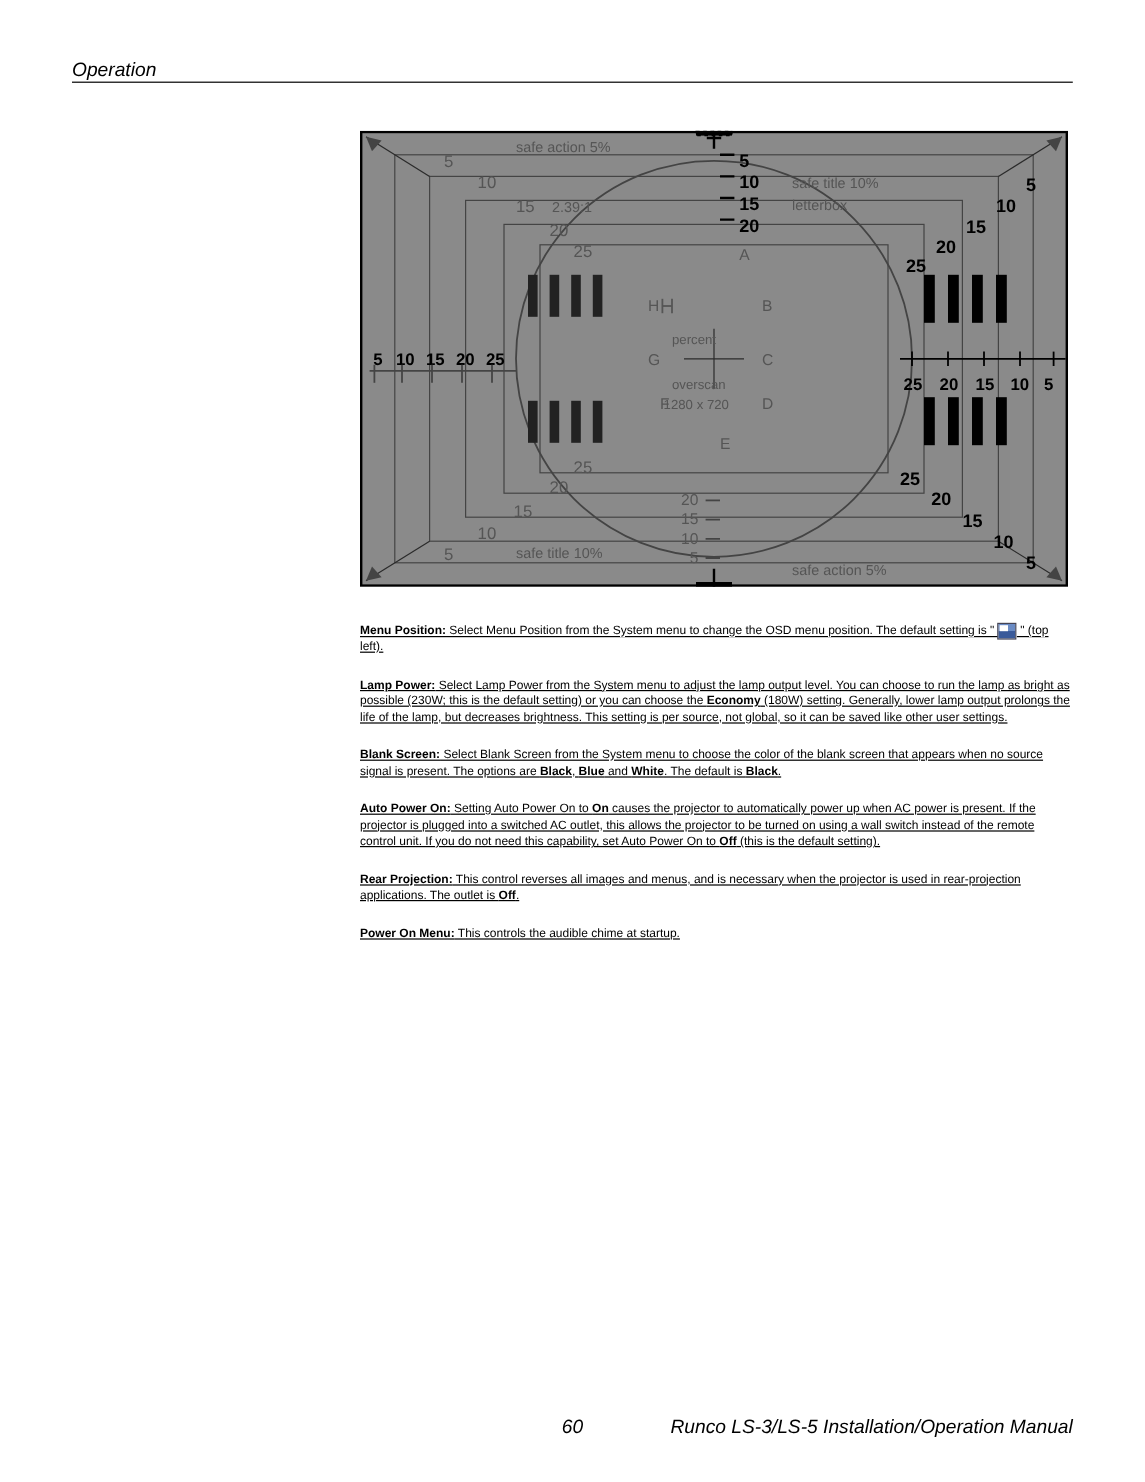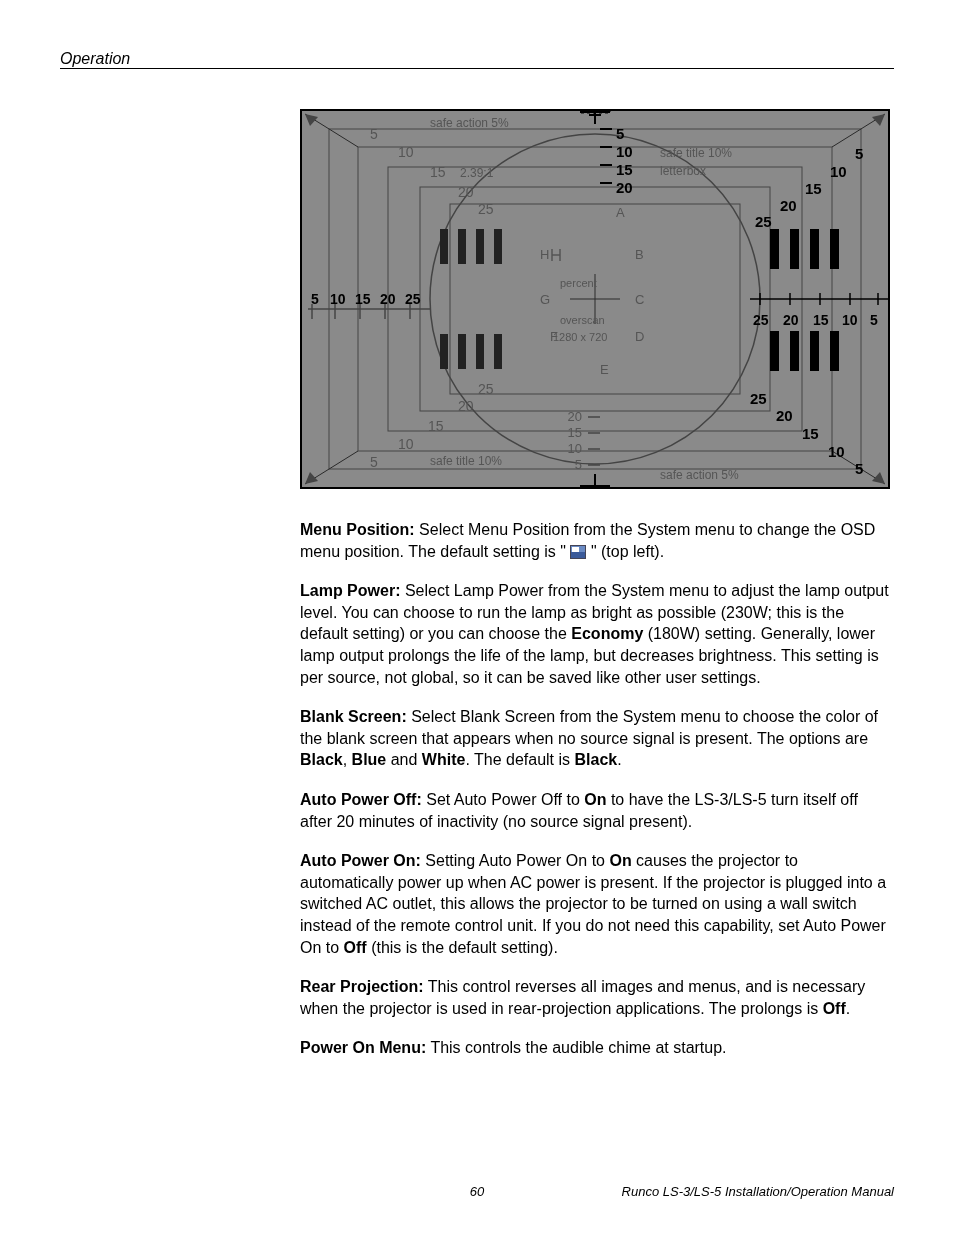--- a/index.html
+++ b/index.html
@@ -30,23 +30,24 @@
       width: 590px;
       height: 380px;
       margin-bottom: 30px;
     }
     .figure-caption {
       font-weight: bold;
       font-size: 14px;
       margin-bottom: 28px;
     }
     .paragraph {
-      font-size: 16px;
+      font-size: 10px;
       line-height: 1.35;
       margin-bottom: 18px;
+      text-decoration: underline;
     }
     .bold { font-weight: bold; }
     .menu-icon {
       display: inline-block;
       width: 16px;
       height: 14px;
       background: linear-gradient(to bottom, #6a8bc4 50%, #3a5a9a 50%);
       border: 1px solid #445;
       vertical-align: middle;
       position: relative;
@@ -61,21 +62,21 @@
       background: #fff;
     }
     .footer {
       position: absolute;
       bottom: 36px;
       left: 60px;
       right: 60px;
       display: flex;
       justify-content: space-between;
       align-items: baseline;
-      font-size: 13px;
+      font-size: 16px;
     }
     .page-num {
       font-style: italic;
       position: absolute;
       left: 50%;
       transform: translateX(-50%);
     }
     .footer-title {
       font-style: italic;
       margin-left: auto;
@@ -268,30 +269,27 @@
 
 
   <p class="paragraph">
     <span class="bold">Lamp Power:</span><span> Select Lamp Power from the System menu to adjust the lamp output level. You can choose to run the lamp as bright as possible (230W; this is the default setting) or you can choose the </span><span class="bold">Economy</span><span> (180W) setting. Generally, lower lamp output prolongs the life of the lamp, but decreases brightness. This setting is per source, not global, so it can be saved like other user settings.</span>
   </p>
 
   <p class="paragraph">
     <span class="bold">Blank Screen:</span><span> Select Blank Screen from the System menu to choose the color of the blank screen that appears when no source signal is present. The options are </span><span class="bold">Black</span><span>, </span><span class="bold">Blue</span><span> and </span><span class="bold">White</span><span>. The default is </span><span class="bold">Black</span><span>.</span>
   </p>
 
-  <p class="paragraph">
-    <span class="bold">Auto Power Off:</span><span> Set Auto Power Off to </span><span class="bold">On</span><span> to have the LS-3/LS-5 turn itself off after 20 minutes of inactivity (no source signal present).</span>
-  </p>
 
   <p class="paragraph">
     <span class="bold">Auto Power On:</span><span> Setting Auto Power On to </span><span class="bold">On</span><span> causes the projector to automatically power up when AC power is present. If the projector is plugged into a switched AC outlet, this allows the projector to be turned on using a wall switch instead of the remote control unit. If you do not need this capability, set Auto Power On to </span><span class="bold">Off</span><span> (this is the default setting).</span>
   </p>
 
   <p class="paragraph">
-    <span class="bold">Rear Projection:</span><span> This control reverses all images and menus, and is necessary when the projector is used in rear-projection applications.  The prolongs is </span><span class="bold">Off</span><span>.</span>
+    <span class="bold">Rear Projection:</span><span> This control reverses all images and menus, and is necessary when the projector is used in rear-projection applications.  The outlet is </span><span class="bold">Off</span><span>.</span>
   </p>
 
 
   <p class="paragraph">
     <span class="bold">Power On Menu:</span><span> This controls the audible chime at startup.</span>
   </p>
 
 </div>
 
 <div class="footer">

